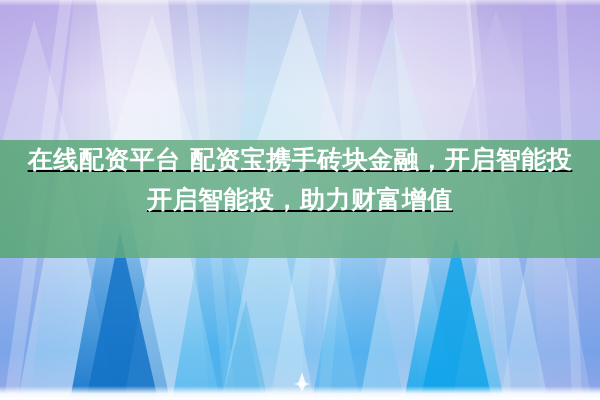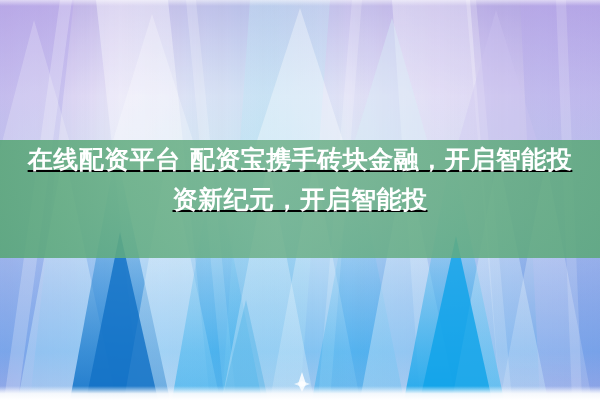--- a/index.html
+++ b/index.html
@@ -183,17 +183,17 @@
 
       <polygon points="302,372 306,384 302,392 298,384" fill="#ffffff" opacity="0.85"></polygon>
       <polygon points="294,384 302,381 310,384 302,387" fill="#ffffff" opacity="0.7"></polygon>
     </svg>
   </div>
 
   <div class="top-strip"></div>
 
   <div class="green-band">
     <div class="headline headline-line-1">在线配资平台 配资宝携手砖块金融，开启智能投</div>
-    <div class="headline headline-line-2">资新纪元，开启智能投</div>
+    <div class="headline headline-line-2">开启智能投，助力财富增值</div>
   </div>
 
   <div class="bottom-strip"></div>
 </div>
 
 </body></html>

